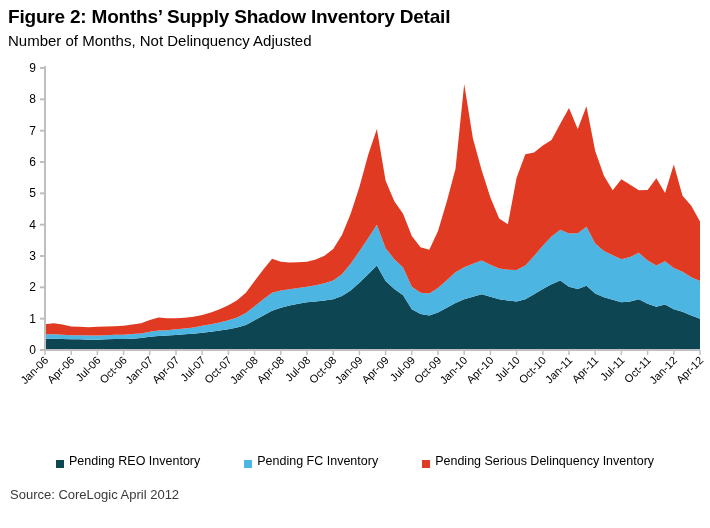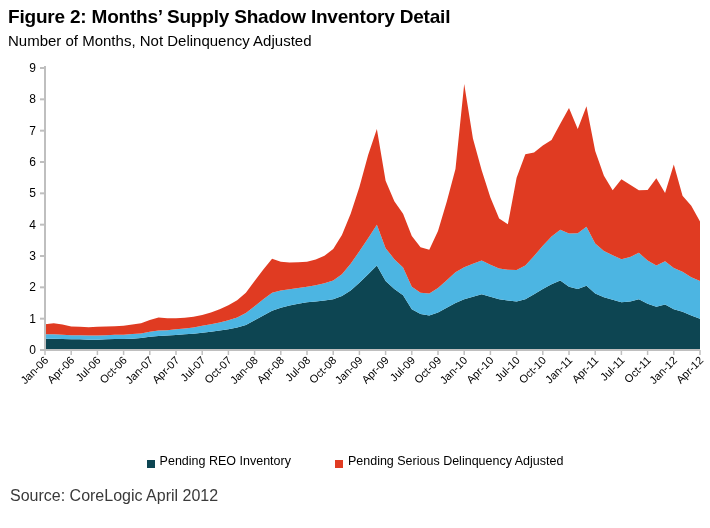--- a/index.html
+++ b/index.html
@@ -69,21 +69,21 @@
   .legend-swatch {
     width: 8px;
     height: 8px;
     margin-right: 5px;
     flex: 0 0 auto;
   }
   .source {
     position: absolute;
     left: 10px;
     top: 487px;
-    font-size: 16px;
+    font-size: 13px;
     color: #3a3a3a;
     white-space: nowrap;
   }
   .ylabel-text {
     font-family: "Liberation Sans", sans-serif;
     font-size: 12px;
     fill: #000000;
   }
   .xlabel-text {
     font-family: "Liberation Sans", sans-serif;
@@ -180,20 +180,24 @@
         <text x="0" y="0" class="xlabel-text" text-anchor="end" transform="translate(704,303) rotate(-45)">Apr-12</text>
       </svg>
   </div>
 
   <div class="legend">
     <div class="legend-item">
       <span class="legend-swatch" style="background: rgb(13, 69, 82);"></span>
       <span>Pending REO Inventory</span>
     </div>
     <div class="legend-item">
+      <span class="legend-swatch" style="background: rgb(76, 181, 226);"></span>
+      <span>Pending FC Inventory</span>
+    </div>
+    <div class="legend-item">
       <span class="legend-swatch" style="background: rgb(224, 59, 34);"></span>
-      <span>Pending Serious Delinquency Adjusted</span>
+      <span>Pending Serious Delinquency Inventory</span>
     </div>
   </div>
 
   <div class="source">Source: CoreLogic April 2012</div>
 
 </div>
 
 </body></html>

